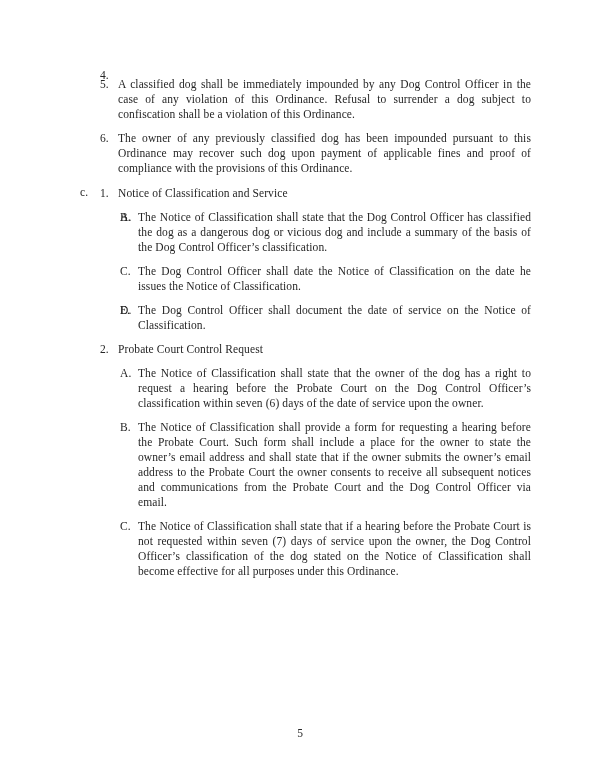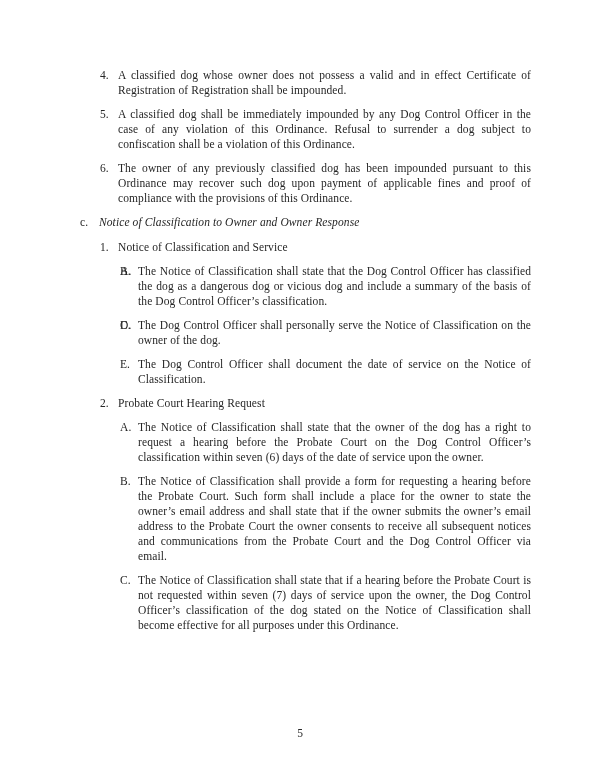--- a/index.html
+++ b/index.html
@@ -68,69 +68,67 @@
   }
 </style>
 </head>
 <body>
 
 <div class="page">
   <div class="content">
 
     <div class="item lv-num">
       <span class="marker">4.</span>
-      <span>A classified dog whose owner does not possess a valid and in effect Certificate of Registration of Registration shall be impounded.</span>
     </div>
 
     <div class="item lv-num">
       <span class="marker">5.</span>
       <span>A classified dog shall be immediately impounded by any Dog Control Officer in the case of any violation of this Ordinance. Refusal to surrender a dog subject to confiscation shall be a violation of this Ordinance.</span>
     </div>
 
     <div class="item lv-num">
       <span class="marker">6.</span>
       <span>The owner of any previously classified dog has been impounded pursuant to this Ordinance may recover such dog upon payment of applicable fines and proof of compliance with the provisions of this Ordinance.</span>
     </div>
 
     <div class="item sec-head">
       <span class="marker">c.</span>
-      <span>Notice of Classification to Owner and Owner Response</span>
     </div>
 
     <div class="item lv-num">
       <span class="marker">1.</span>
       <span>Notice of Classification and Service</span>
     </div>
 
     <div class="item lv-let">
       <span class="marker">A.</span>
     </div>
 
     <div class="item lv-let">
       <span class="marker">B.</span>
       <span>The Notice of Classification shall state that the Dog Control Officer has classified the dog as a dangerous dog or vicious dog and include a summary of the basis of the Dog Control Officer’s classification.</span>
     </div>
 
     <div class="item lv-let">
       <span class="marker">C.</span>
+      <span>The Dog Control Officer shall date the Notice of Classification on the date he issues the Notice of Classification.</span>
     </div>
 
     <div class="item lv-let">
       <span class="marker">D.</span>
-      <span>The Dog Control Officer shall personally serve the Notice of Classification on the owner of the dog.</span>
     </div>
 
     <div class="item lv-let">
       <span class="marker">E.</span>
       <span>The Dog Control Officer shall document the date of service on the Notice of Classification.</span>
     </div>
 
     <div class="item lv-num">
       <span class="marker">2.</span>
-      <span>Probate Court Hearing Request</span>
+      <span>Probate Court Control Request</span>
     </div>
 
     <div class="item lv-let">
       <span class="marker">A.</span>
       <span>The Notice of Classification shall state that the owner of the dog has a right to request a hearing before the Probate Court on the Dog Control Officer’s classification within seven (6) days of the date of service upon the owner.</span>
     </div>
 
     <div class="item lv-let">
       <span class="marker">B.</span>
       <span>The Notice of Classification shall provide a form for requesting a hearing before the Probate Court. Such form shall include a place for the owner to state the owner’s email address and shall state that if the owner submits the owner’s email address to the Probate Court the owner consents to receive all subsequent notices and communications from the Probate Court and the Dog Control Officer via email.</span>

